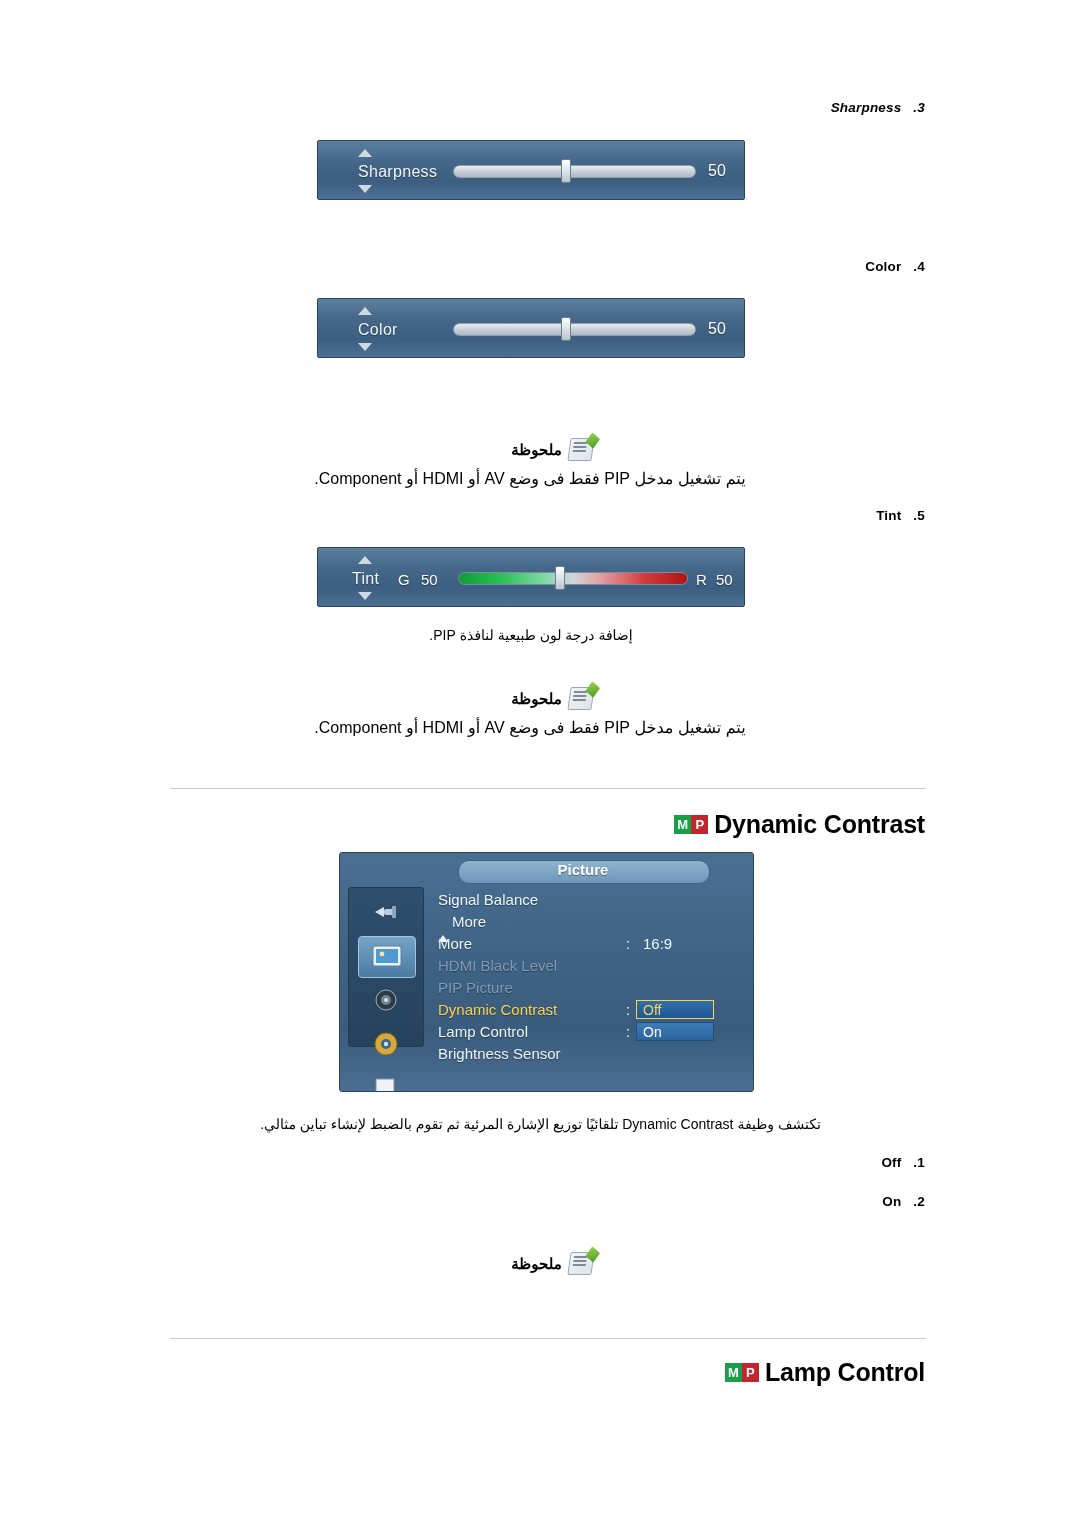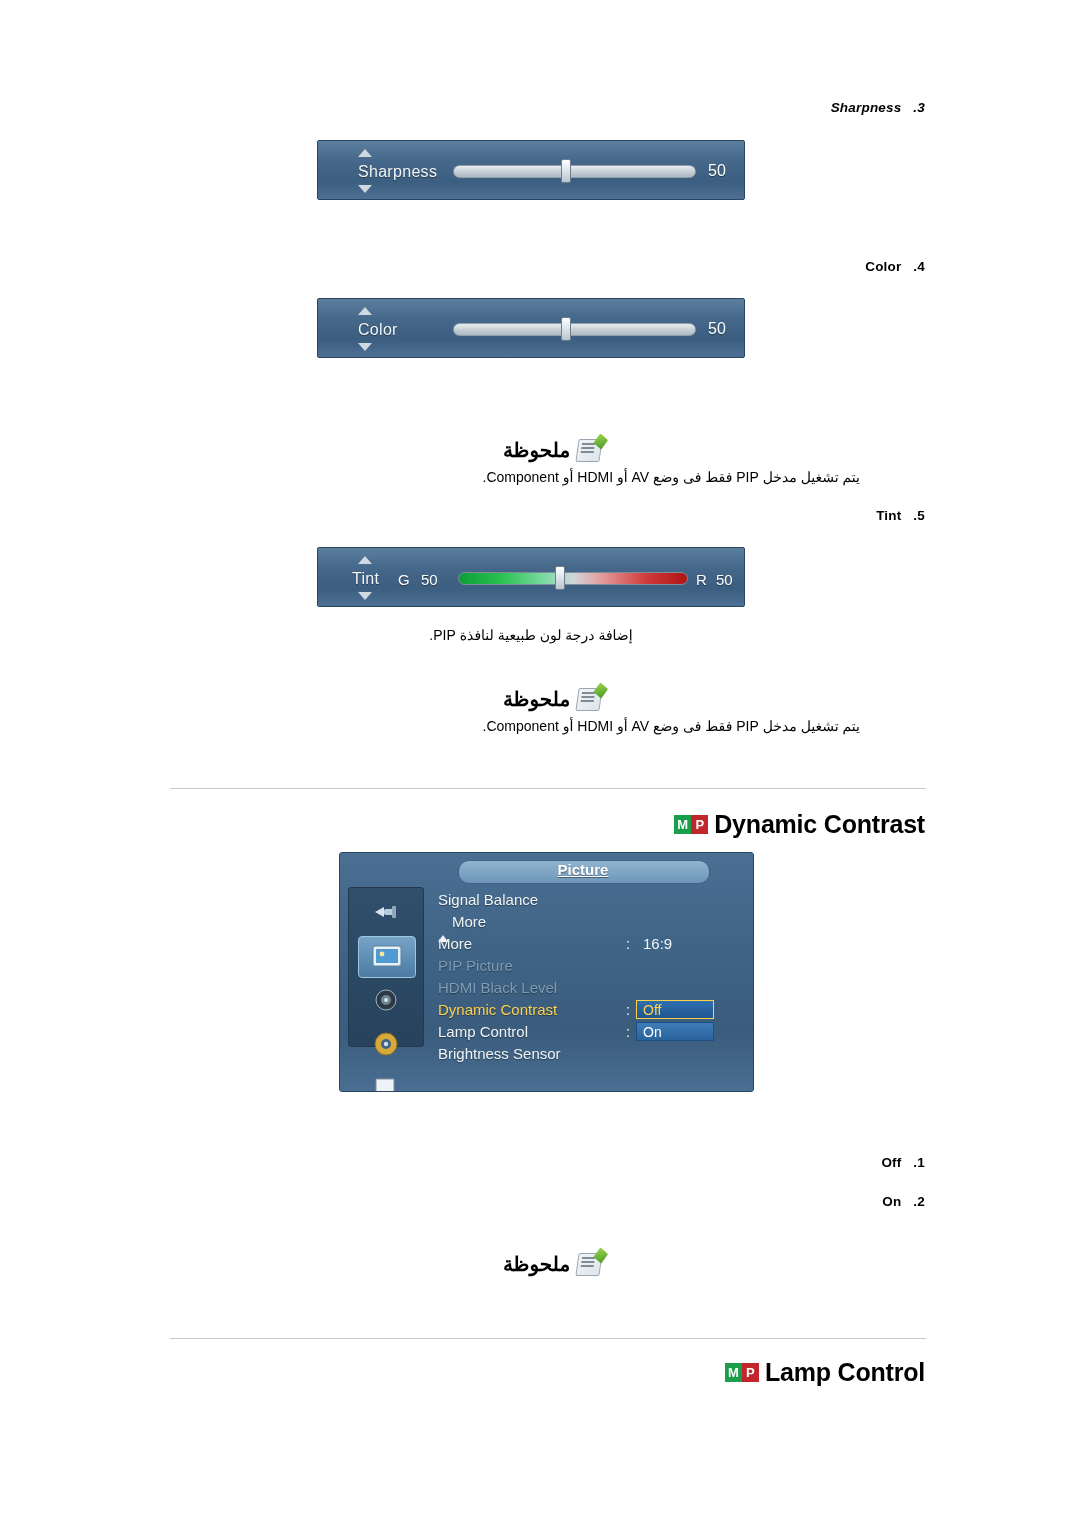--- a/index.html
+++ b/index.html
@@ -74,37 +74,37 @@
     background:linear-gradient(90deg,#0f9d3a 0%,#28c04f 18%,#7fd9a6 38%,#cfd6dc 50%,#e2a0a0 62%,#d03a3a 82%,#b01414 100%);
     border:1px solid #7d8d99;
     box-sizing:border-box;
   }
 
   
   .note-head{
     display:flex;align-items:center;justify-content:center;gap:7px;
     direction:rtl;
   }
-  .note-head .t{font-size:20px;font-weight:bold;margin-left:42px;}
+  .note-head .t{font-size:15px;font-weight:bold;margin-left:42px;}
   .note-icon{
     width:22px;height:21px;display:inline-block;position:relative;
     background:linear-gradient(135deg,#f2f5f7 0%,#dde4ea 100%);
     border:1px solid #9aa7b2;border-radius:2px;transform:skewX(-8deg);
   }
   .note-icon:before{
     content:"";position:absolute;left:3px;top:3px;width:13px;height:2px;background:#7f8c97;
     box-shadow:0 4px 0 #7f8c97,0 8px 0 #7f8c97;
   }
   .note-icon:after{
     content:"";position:absolute;right:-5px;top:-4px;width:11px;height:11px;
     background:linear-gradient(135deg,#9bd24c,#4c9c2a);transform:rotate(38deg) skewX(8deg);
     border-radius:1px;
   }
   .note-text{
-    font-size:14px;text-align:right;direction:rtl;
+    font-size:16px;text-align:center;direction:rtl;
   }
 
   
   .rule{position:absolute;height:1px;background:#c9c9c9;}
   .sec-head{
     position:absolute;right:155px;display:flex;align-items:center;gap:2px;direction:ltr;
   }
   .sec-head .title{
     font-size:25px;font-weight:bold;letter-spacing:-.2px;color:#000;
   }
@@ -126,21 +126,21 @@
     direction:ltr;
     overflow:hidden;
   }
   .osd-title-bar{
     position:absolute;left:118px;top:7px;width:250px;height:22px;
     background:linear-gradient(180deg,#8fb4d0 0%,#6d96b8 100%);
     border:1px solid #3f6486;border-radius:11px;
   }
   .osd-title{
     position:absolute;left:118px;top:8px;width:250px;text-align:center;
-    color:#ffffff;font-size:15px;font-weight:bold;text-shadow:0 1px 1px rgba(0,0,0,.4);text-decoration:underline;
+    color:#ffffff;font-size:15px;font-weight:bold;text-shadow:0 1px 1px rgba(0,0,0,.4);
   }
   .icon-col{
     position:absolute;left:8px;top:34px;width:74px;bottom:44px;
     background:linear-gradient(180deg,#2f4f6d 0%,#27425c 100%);
     border:1px solid #22394f;border-radius:3px;
   }
   .ic{
     position:absolute;left:9px;width:56px;height:40px;border-radius:4px;
   }
   .ic.sel{background:linear-gradient(180deg,#76a4c7 0%,#4b7ba3 100%);border:1px solid #9ec6de;}
@@ -321,25 +321,25 @@
         <span class="lbl" style="left:14px;">More</span>
       </div>
 
       <div class="mrow" style="height:22px;">
         <span class="lbl">More</span>
         <span class="colon">:</span>
         <span class="val">16:9</span>
       </div>
 
       <div class="mrow dim" style="height:22px;">
+        <span class="lbl">HDMI Black Level</span>
+      </div>
+
+      <div class="mrow dim" style="height:22px;">
         <span class="lbl">PIP Picture</span>
-      </div>
-
-      <div class="mrow dim" style="height:22px;">
-        <span class="lbl">HDMI Black Level</span>
       </div>
 
       <div class="mrow hl" style="height:22px;">
         <span class="lbl">Dynamic Contrast</span>
         <span class="colon" style="color:#f0f5f8;">:</span>
         <span class="sel-box" style="top:-1px;">
           <span class="bv hl">Off</span>
         </span>
       </div>
 
@@ -351,20 +351,21 @@
         </span>
       </div>
 
       <div class="mrow" style="height:22px;">
         <span class="lbl">Brightness Sensor</span>
       </div>
     </div>
 
   </div>
 
+  <div class="caption" style="position:absolute;left:155px;top:1116px;width:771px;text-align:center;">تكتشف وظيفة Dynamic Contrast تلقائيًا توزيع الإشارة المرئية ثم تقوم بالضبط لإنشاء تباين مثالي.</div>
 
   <div class="num-label" style="position:absolute;right:155px;top:1155px;width:200px;">
     <span class="lat">Off</span>
     &nbsp;&nbsp;<span>.1</span>
   </div>
   <div class="num-label" style="position:absolute;right:155px;top:1194px;width:200px;">
     <span class="lat">On</span>
     &nbsp;&nbsp;<span>.2</span>
   </div>
 

